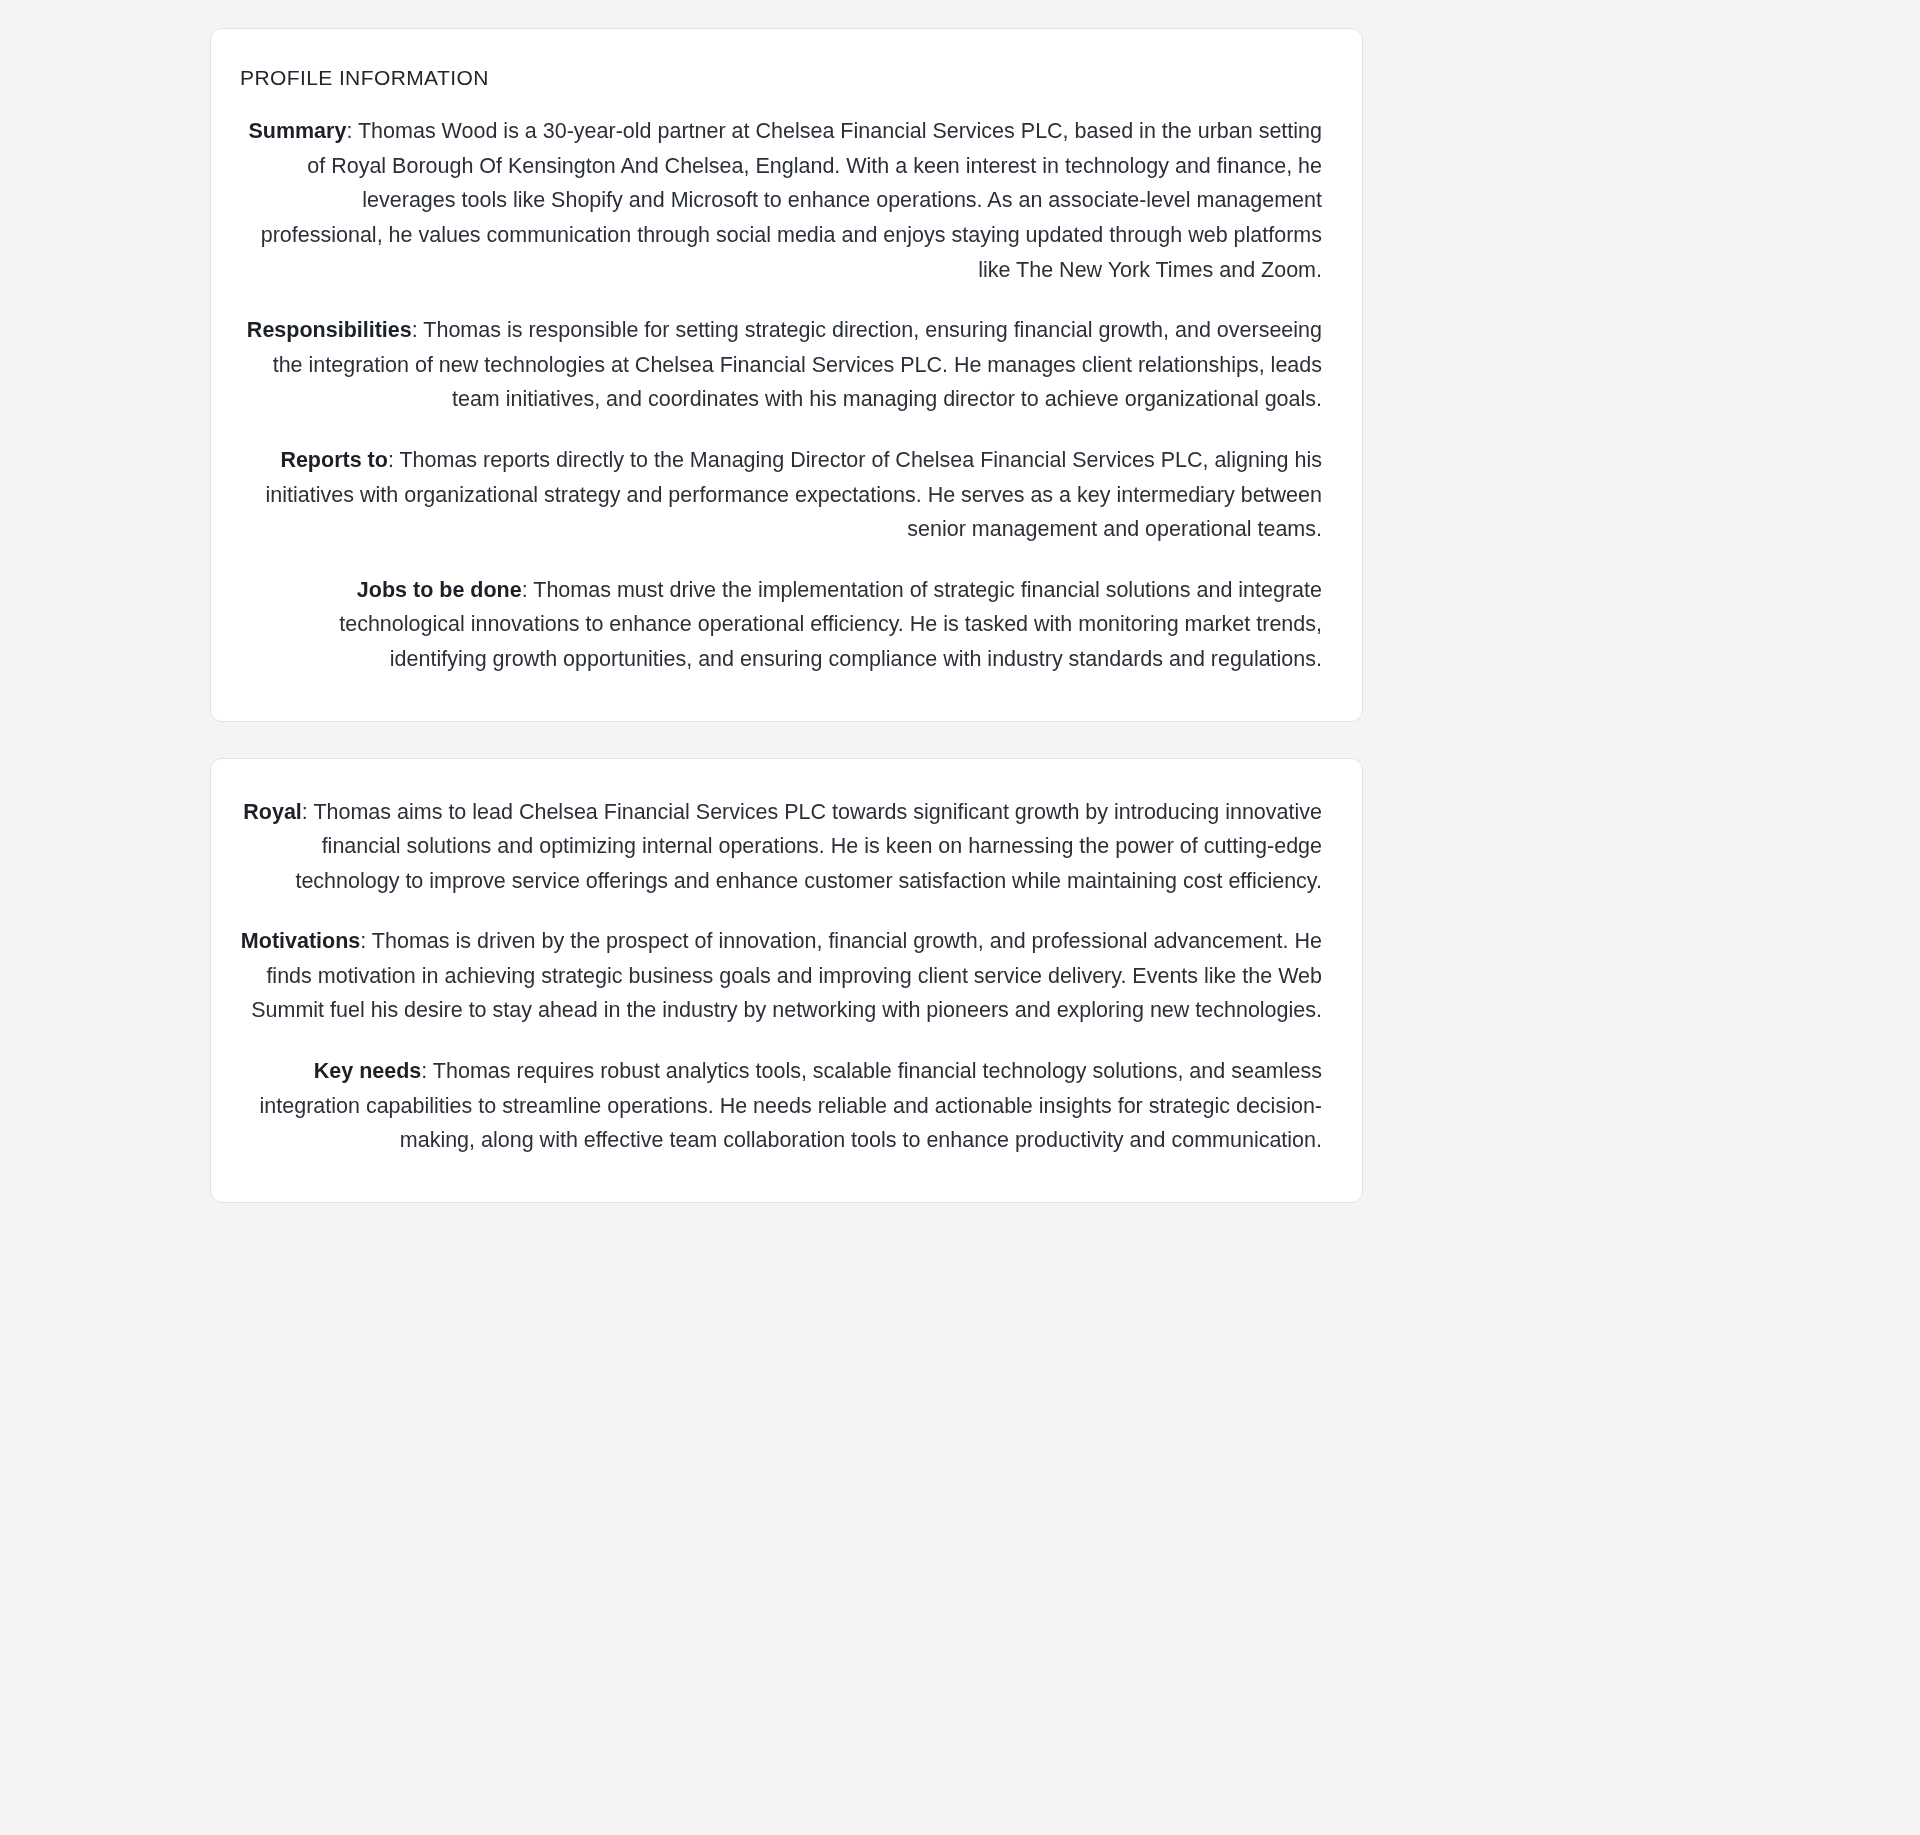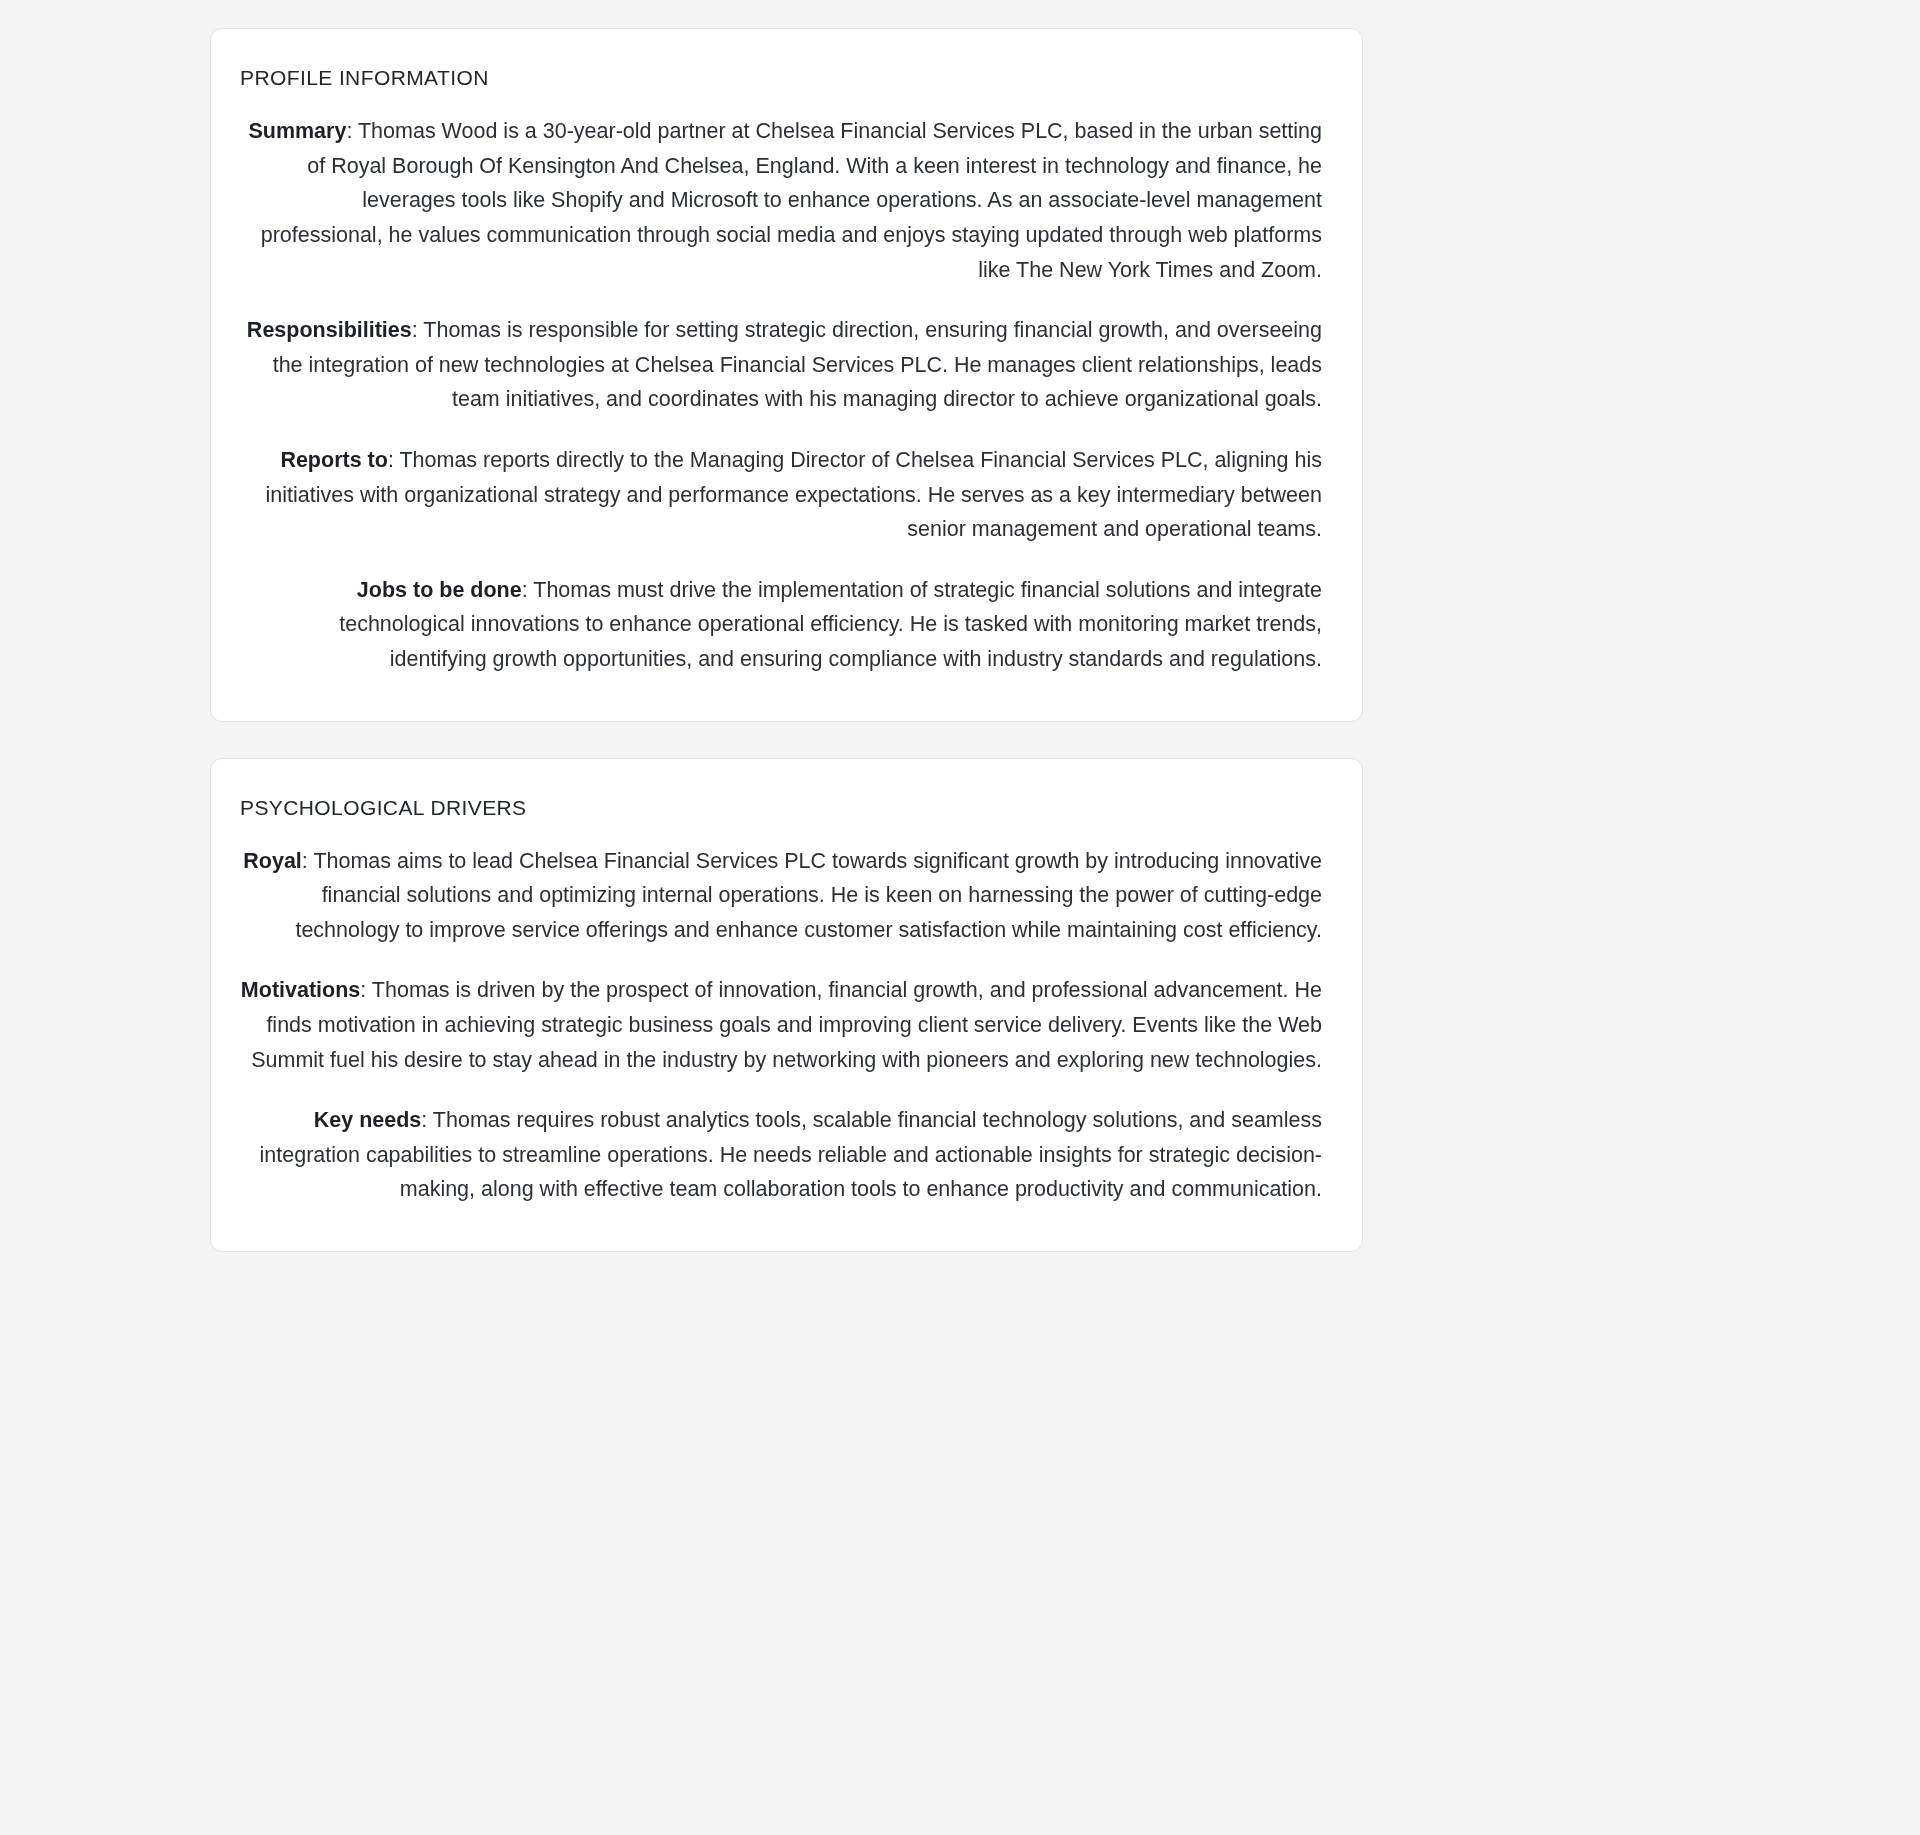--- a/index.html
+++ b/index.html
@@ -73,19 +73,18 @@
   <div class="content-column">
 
   <section class="card">
         <h2 class="card-title">PROFILE INFORMATION</h2>
         <p class="para"><span class="lbl">Summary</span><span>: Thomas Wood is a 30-year-old partner at Chelsea Financial Services PLC, based in the urban setting of Royal Borough Of Kensington And Chelsea, England. With a keen interest in technology and finance, he leverages tools like Shopify and Microsoft to enhance operations. As an associate-level management professional, he values communication through social media and enjoys staying updated through web platforms like The New York Times and Zoom.</span></p>
         <p class="para"><span class="lbl">Responsibilities</span><span>: Thomas is responsible for setting strategic direction, ensuring financial growth, and overseeing the integration of new technologies at Chelsea Financial Services PLC. He manages client relationships, leads team initiatives, and coordinates with his managing director to achieve organizational goals.</span></p>
         <p class="para"><span class="lbl">Reports to</span><span>: Thomas reports directly to the Managing Director of Chelsea Financial Services PLC, aligning his initiatives with organizational strategy and performance expectations. He serves as a key intermediary between senior management and operational teams.</span></p>
         <p class="para"><span class="lbl">Jobs to be done</span><span>: Thomas must drive the implementation of strategic financial solutions and integrate technological innovations to enhance operational efficiency. He is tasked with monitoring market trends, identifying growth opportunities, and ensuring compliance with industry standards and regulations.</span></p>
       </section>
       <section class="card">
-        <h2 class="card-title">PSYCHOLOGICAL DRIVERS</h2>
         <p class="para"><span class="lbl">Royal</span><span>: Thomas aims to lead Chelsea Financial Services PLC towards significant growth by introducing innovative financial solutions and optimizing internal operations. He is keen on harnessing the power of cutting-edge technology to improve service offerings and enhance customer satisfaction while maintaining cost efficiency.</span></p>
         <p class="para"><span class="lbl">Motivations</span><span>: Thomas is driven by the prospect of innovation, financial growth, and professional advancement. He finds motivation in achieving strategic business goals and improving client service delivery. Events like the Web Summit fuel his desire to stay ahead in the industry by networking with pioneers and exploring new technologies.</span></p>
         <p class="para"><span class="lbl">Key needs</span><span>: Thomas requires robust analytics tools, scalable financial technology solutions, and seamless integration capabilities to streamline operations. He needs reliable and actionable insights for strategic decision-making, along with effective team collaboration tools to enhance productivity and communication.</span></p>
       </section>
     </div>
 </div>
 
 </body></html>

